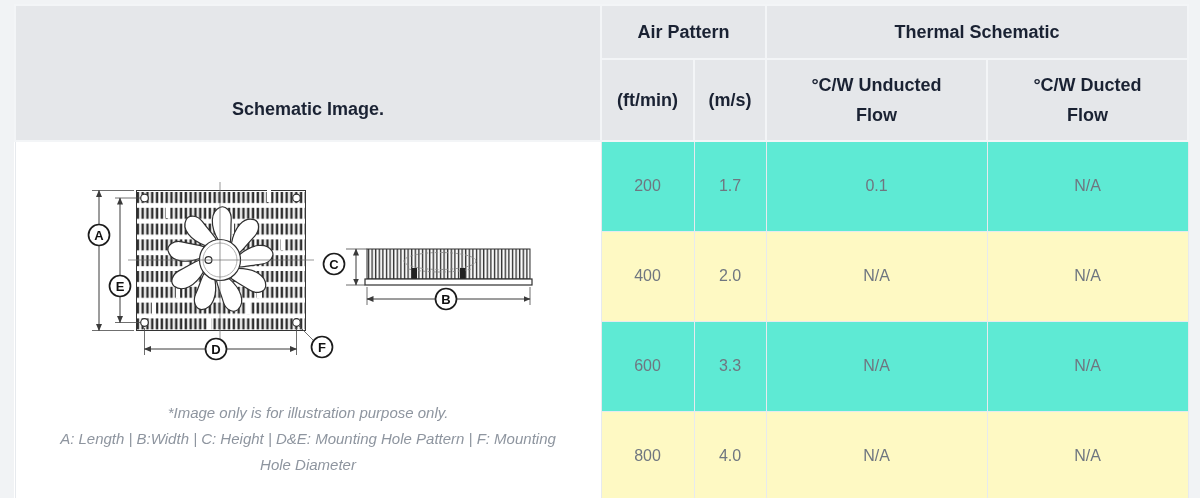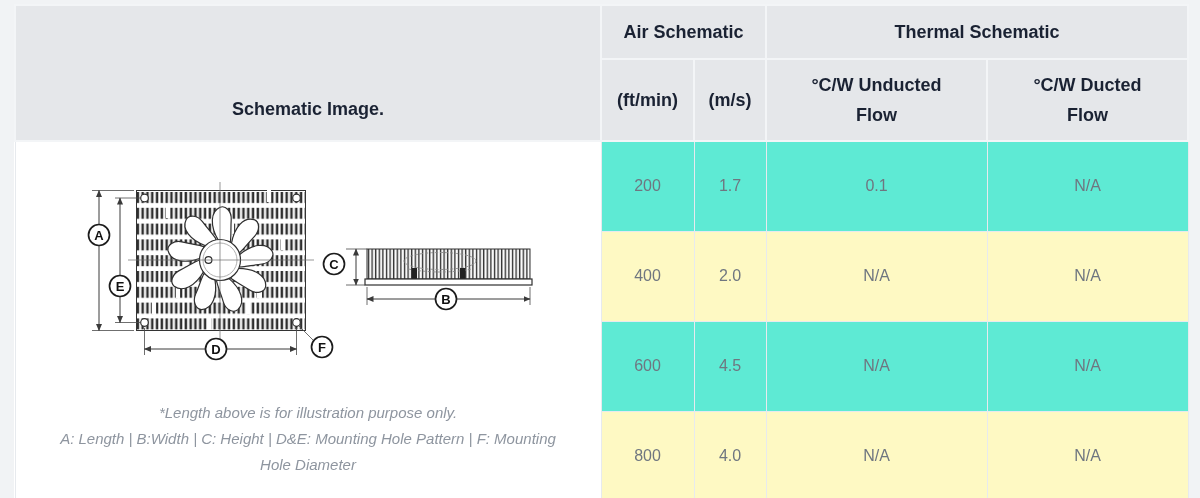--- a/index.html
+++ b/index.html
@@ -93,21 +93,21 @@
   <colgroup>
     <col class="c-schem">
       <col class="c-ftmin">
       <col class="c-ms">
       <col class="c-und">
       <col class="c-duc">
   </colgroup>
   <thead>
     <tr class="hdr-row-1">
       <th class="schem-header" rowspan="2">Schematic Image.</th>
-      <th colspan="2">Air Schematic</th>
+      <th colspan="2">Air Pattern</th>
       <th colspan="2">Thermal Schematic</th>
     </tr>
     <tr class="hdr-row-2">
       <th>(ft/min)</th>
       <th>(m/s)</th>
       <th>
         <span class="wrap-narrow">°C/W Unducted Flow</span>
       </th>
       <th>
         <span class="wrap-narrow">°C/W Ducted Flow</span>
@@ -234,38 +234,38 @@
             <line class="thin" x1="514" y1="145" x2="514" y2="163"></line>
             <line class="dim" x1="351" y1="157" x2="514" y2="157" marker-start="url(#ah)" marker-end="url(#ah)"></line>
             <g class="dim-bubble">
               <circle cx="430" cy="157" r="10.5"></circle>
               <text x="430" y="161.5">B</text>
             </g>
           </g>
         </svg>
 
         <div class="schem-caption">
-          <span class="legend-line">*Length above is for illustration purpose only.</span>
+          <span class="legend-line">*Image only is for illustration purpose only.</span>
           <span class="legend-line">A: Length | B:Width | C: Height | D&amp;E: Mounting Hole Pattern | F: Mounting Hole Diameter</span>
         </div>
       </td>
       <td>200</td>
       <td>1.7</td>
       <td>0.1</td>
       <td>N/A</td>
     </tr>
     <tr class="data-row">
       <td>400</td>
       <td>2.0</td>
       <td>N/A</td>
       <td>N/A</td>
     </tr>
     <tr class="data-row row-odd">
       <td>600</td>
-      <td>4.5</td>
+      <td>3.3</td>
       <td>N/A</td>
       <td>N/A</td>
     </tr>
     <tr class="data-row">
       <td>800</td>
       <td>4.0</td>
       <td>N/A</td>
       <td>N/A</td>
     </tr>
   </tbody>

